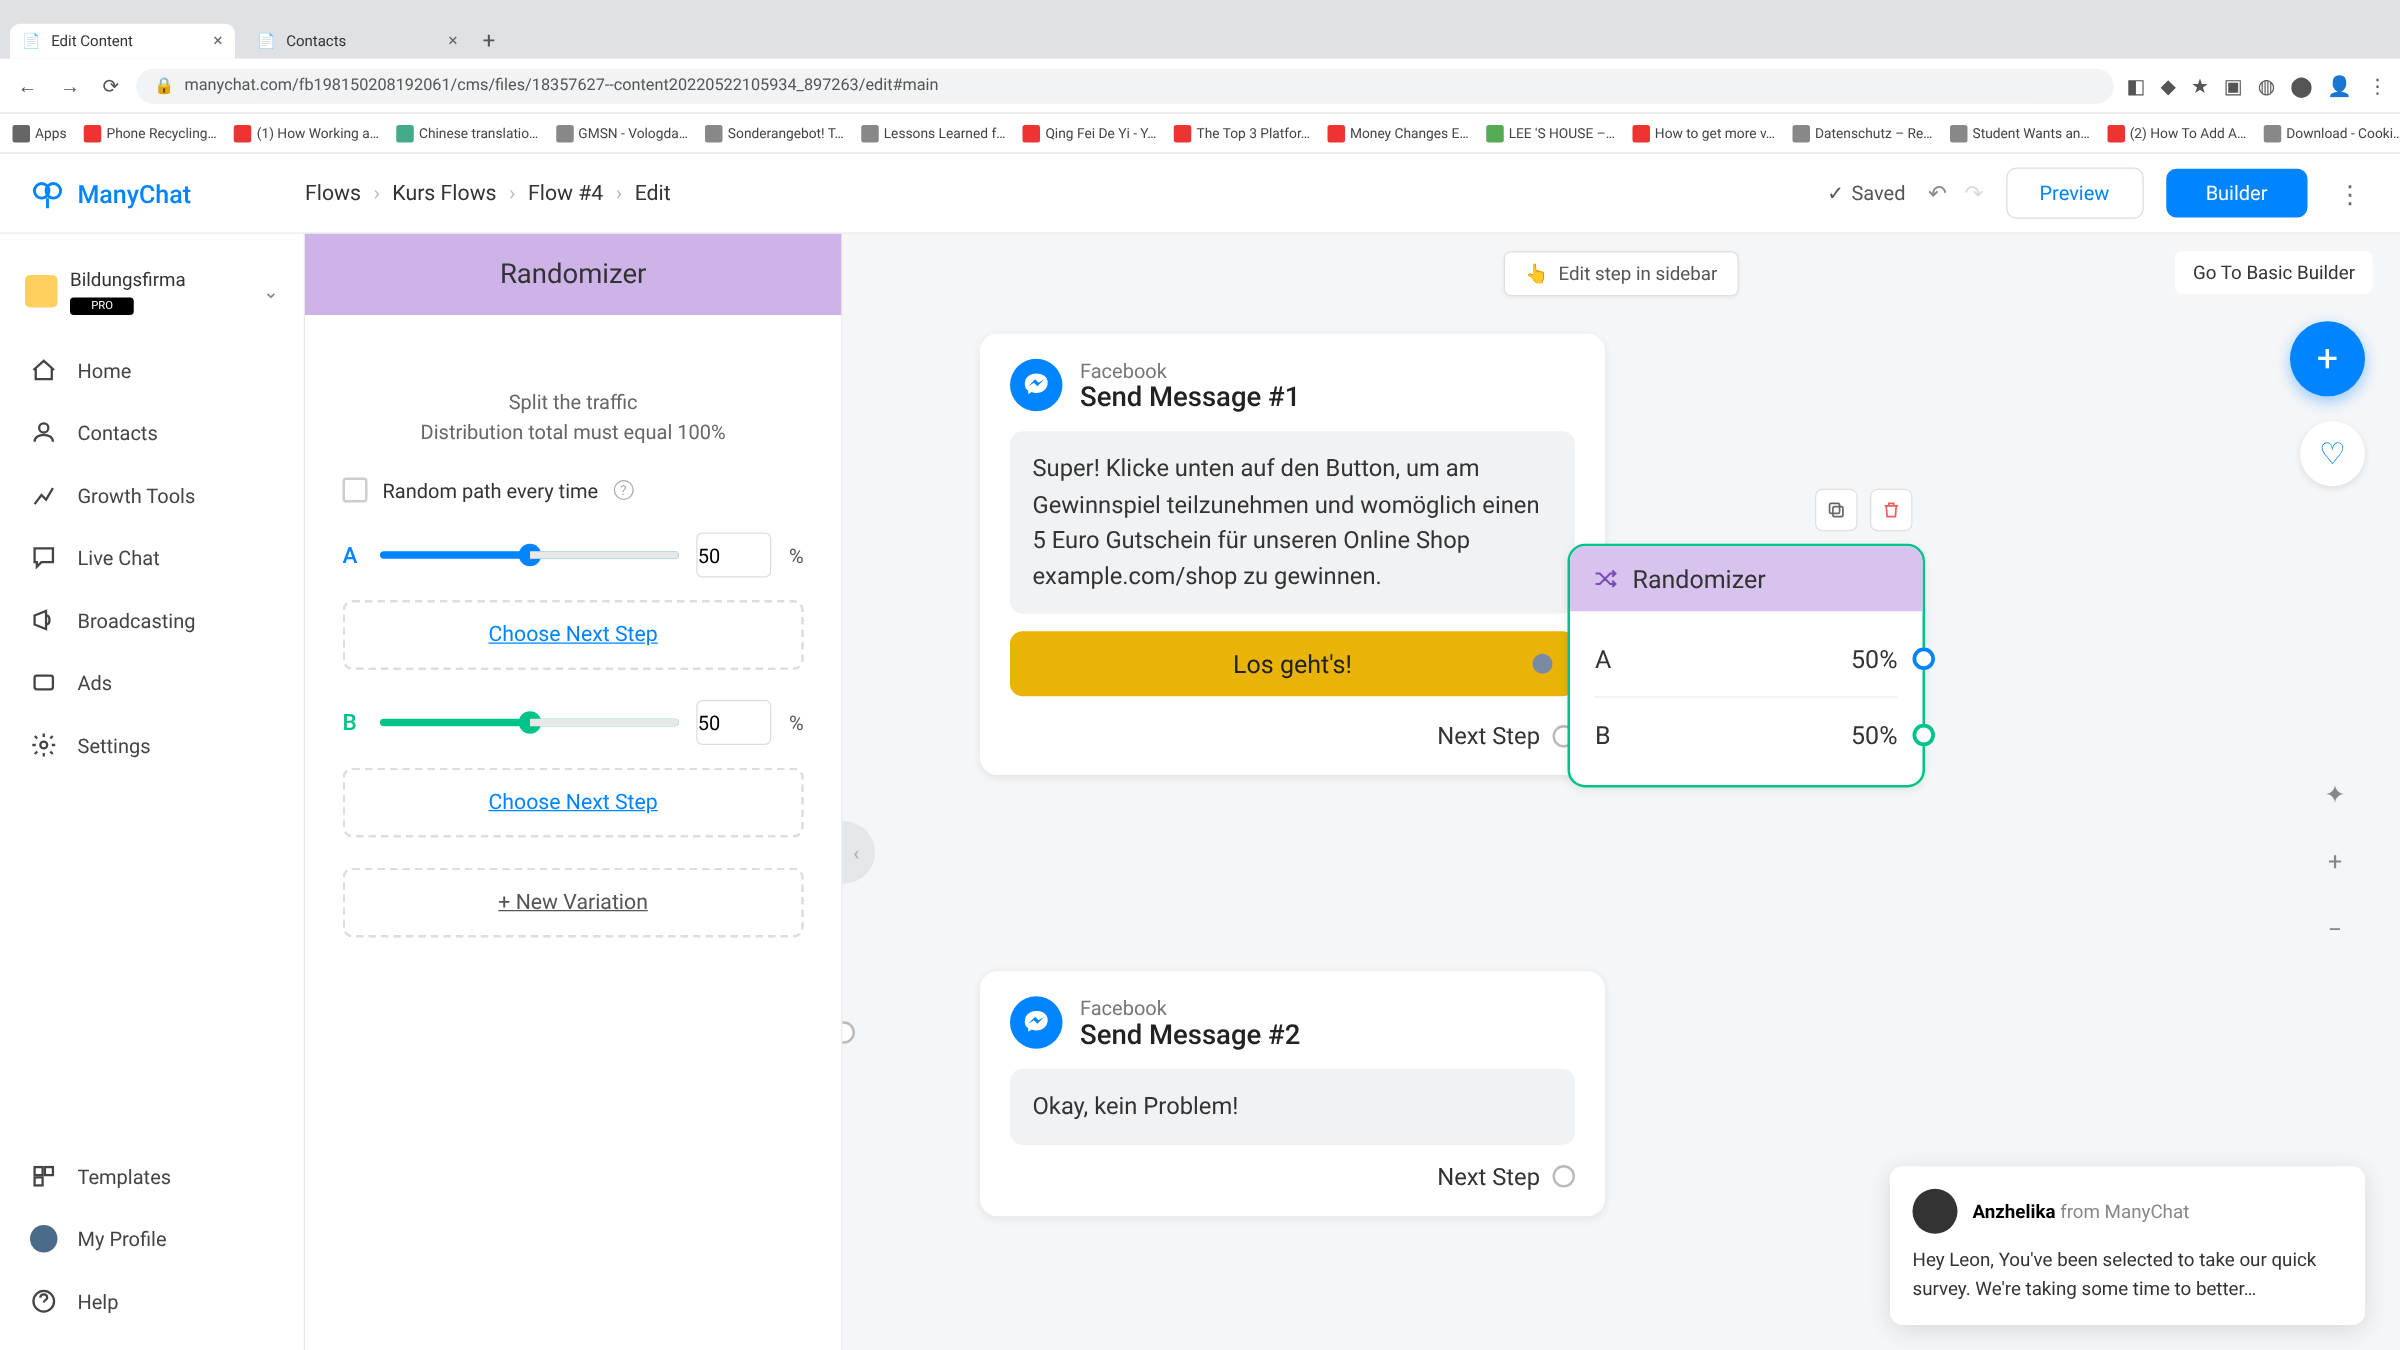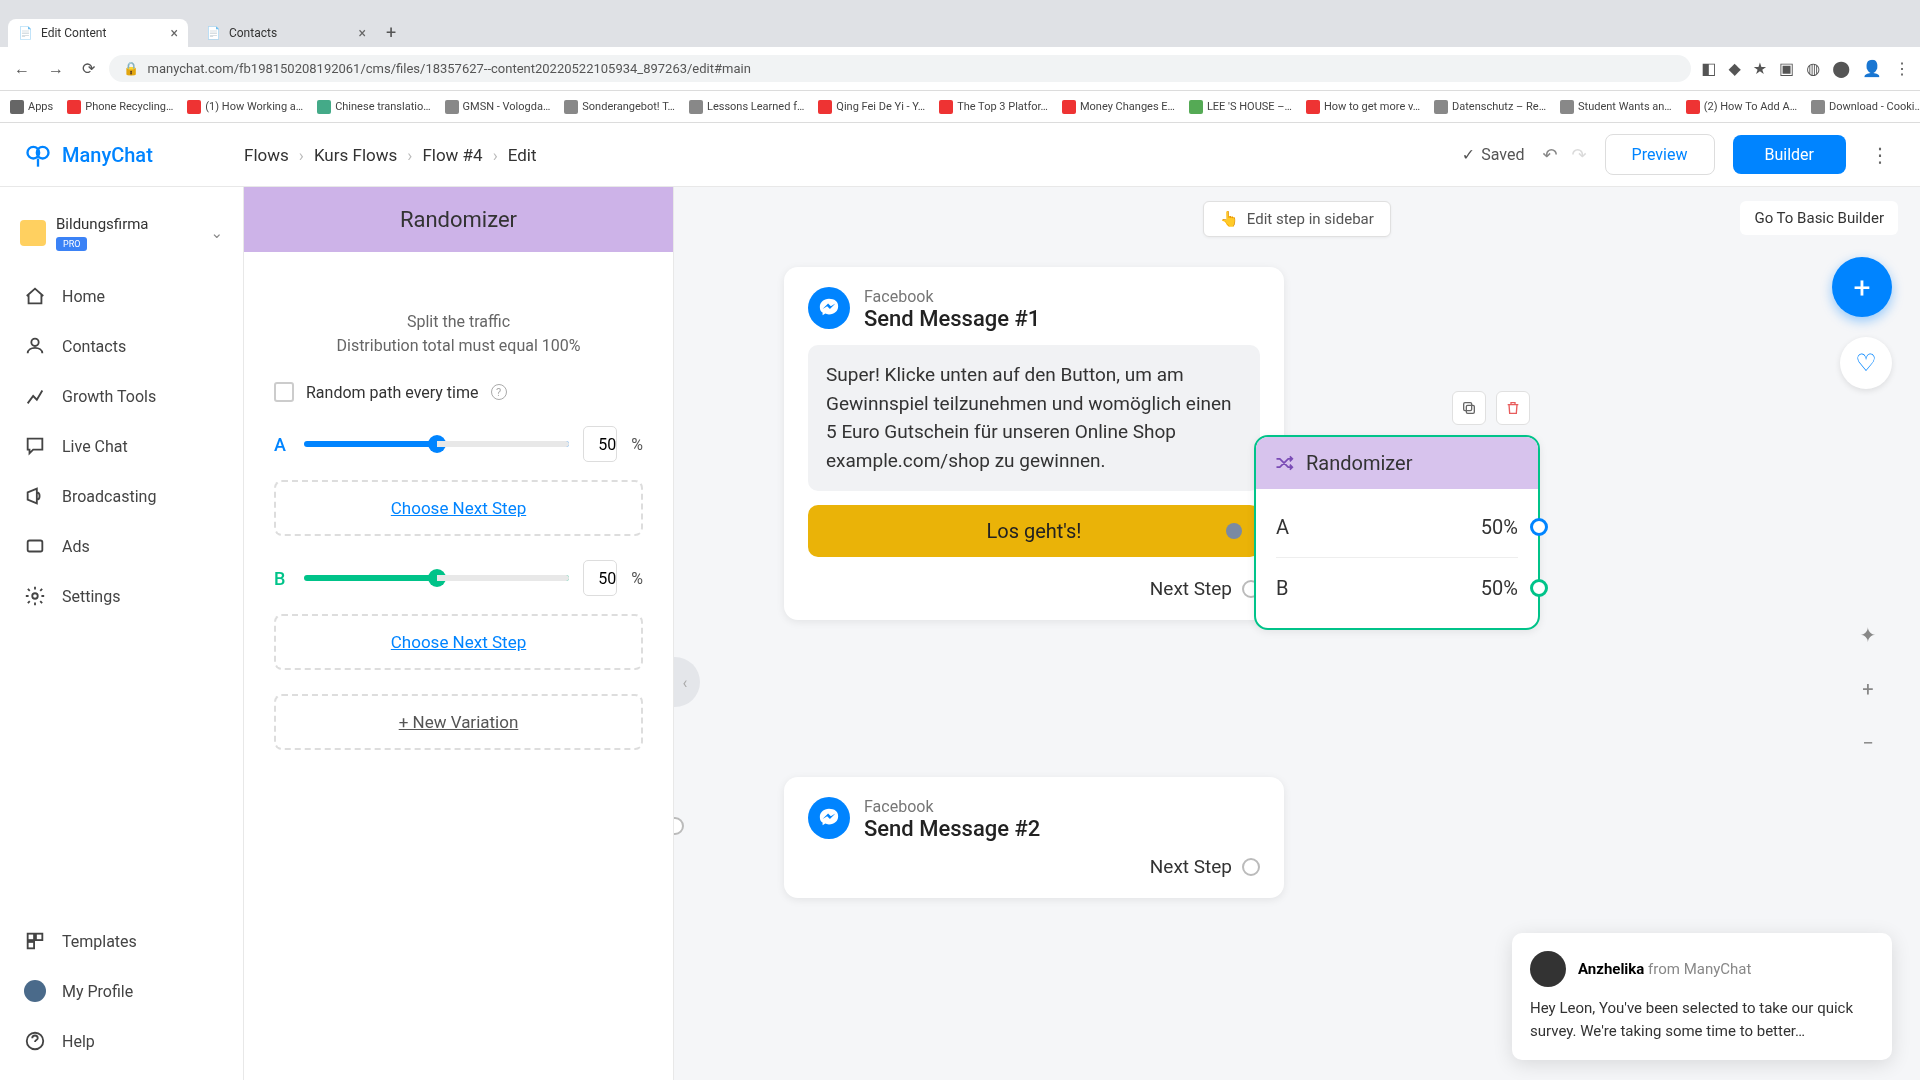--- a/index.html
+++ b/index.html
@@ -34,21 +34,21 @@
 .btn-publish { background: #0084ff; border: none; border-radius: 8px; padding: 10px 32px; font-size: 16px; color: #fff; }
 .more-v { font-size: 20px; color: #666; padding: 0 6px; }
 
 
 .main { display: flex; height: calc(1080px - 47px - 44px - 32px - 64px); position: relative; }
 
 
 .left-nav { width: 244px; background: #fff; border-right: 1px solid #e8e8e8; display: flex; flex-direction: column; padding-top: 18px; }
 .org-sel { display: flex; align-items: center; gap: 10px; padding: 10px 20px 20px; font-size: 15px; color: #333; }
 .org-avatar { width: 26px; height: 26px; border-radius: 4px; background: #ffd060; }
-.pro-badge { background: #3b82f6; color: #fff; font-size: 9px; border-radius: 3px; padding: 2px 7px; }
+.pro-badge { background: #000000; color: #fff; font-size: 9px; border-radius: 3px; padding: 2px 17px; }
 .nav-item { display: flex; align-items: center; gap: 16px; padding: 14px 24px; font-size: 16px; color: #444; }
 .nav-item.active { color: #00c389; }
 .nav-item svg, .nav-item .nav-ico { width: 22px; height: 22px; flex-shrink: 0; }
 .nav-bottom { margin-top: auto; padding-bottom: 14px; }
 
 
 .editor-panel { width: 430px; background: #fff; border-right: 1px solid #e8e8e8; }
 .editor-header { background: #cdb3e8; text-align: center; padding: 20px; font-size: 22px; color: #333; }
 .editor-body { padding: 26px 30px; margin-top: 32px; }
 .split-text { text-align: center; color: #666; font-size: 16px; line-height: 1.5; margin-bottom: 24px; }
@@ -60,21 +60,21 @@
 .var-label { font-size: 18px; font-weight: 500; width: 16px; }
 .var-label.a { color: #0084ff; }
 .var-label.b { color: #00c389; }
 .slider { flex: 1; height: 6px; border-radius: 3px; position: relative; }
 .slider.a { background: #0084ff; }
 .slider.b { background: #00c389; }
 .slider::after { content: ''; position: absolute; right: 0; top: 0; height: 100%; width: 50%; background: #e8e8e8; border-radius: 0 3px 3px 0; }
 .slider-thumb { position: absolute; left: 50%; top: 50%; transform: translate(-50%, -50%); width: 18px; height: 18px; border-radius: 50%; }
 .slider-thumb.a { background: #0084ff; }
 .slider-thumb.b { background: #00c389; }
-.pct-input { width: 34px; height: 36px; border: 1px solid #ddd; border-radius: 5px; text-align: right; font-size: 16px; }
+.pct-input { width: 60px; height: 36px; border: 1px solid #ddd; border-radius: 5px; text-align: left; font-size: 16px; }
 .pct-sym { font-size: 16px; color: #555; }
 
 .dashed-box { border: 2px dashed #ddd; border-radius: 8px; padding: 16px; text-align: center; font-size: 17px; margin-bottom: 24px; text-decoration: underline; }
 .dashed-box.blue { color: #0084ff; }
 .dashed-box.plain { color: #555; margin-top: 10px; }
 
 
 .canvas { flex: 1; position: relative; background: #f5f6f8; overflow: hidden; }
 .canvas-top-bar { position: absolute; top: 14px; left: 0; right: 0; display: flex; justify-content: center; }
 .edit-sidebar-btn { background: #fff; border: 1px solid #e0e0e0; border-radius: 6px; padding: 8px 16px; font-size: 15px; color: #555; display: flex; align-items: center; gap: 8px; box-shadow: 0 1px 3px rgba(0,0,0,0.05); }
@@ -426,20 +426,21 @@
         <div class="fb-icon">
           <svg width="22" height="22" viewBox="0 0 24 24" fill="#fff">
               <path d="M12 2C6 2 2 6 2 11c0 3 1 5 3 6v3l3-2c1 0 2 1 4 1 6 0 10-4 10-9S18 2 12 2zm1 11l-3-3-5 3 6-6 3 3 5-3-6 6z"></path>
             </svg>
         </div>
         <div>
           <div class="fb-label">Facebook</div>
           <div class="fb-title">Send Message #2</div>
         </div>
       </div>
+      <div class="msg-bubble">Okay, kein Problem!</div>
       <div class="next-step-row">
         <span>Next Step</span>
         <span class="port-empty"></span>
       </div>
     </div>
 
     <div class="card rand-card">
       <div class="rand-toolbar">
         <div class="rt-btn">
           <svg width="16" height="16" viewBox="0 0 24 24" fill="none" stroke="#666" stroke-width="2">

